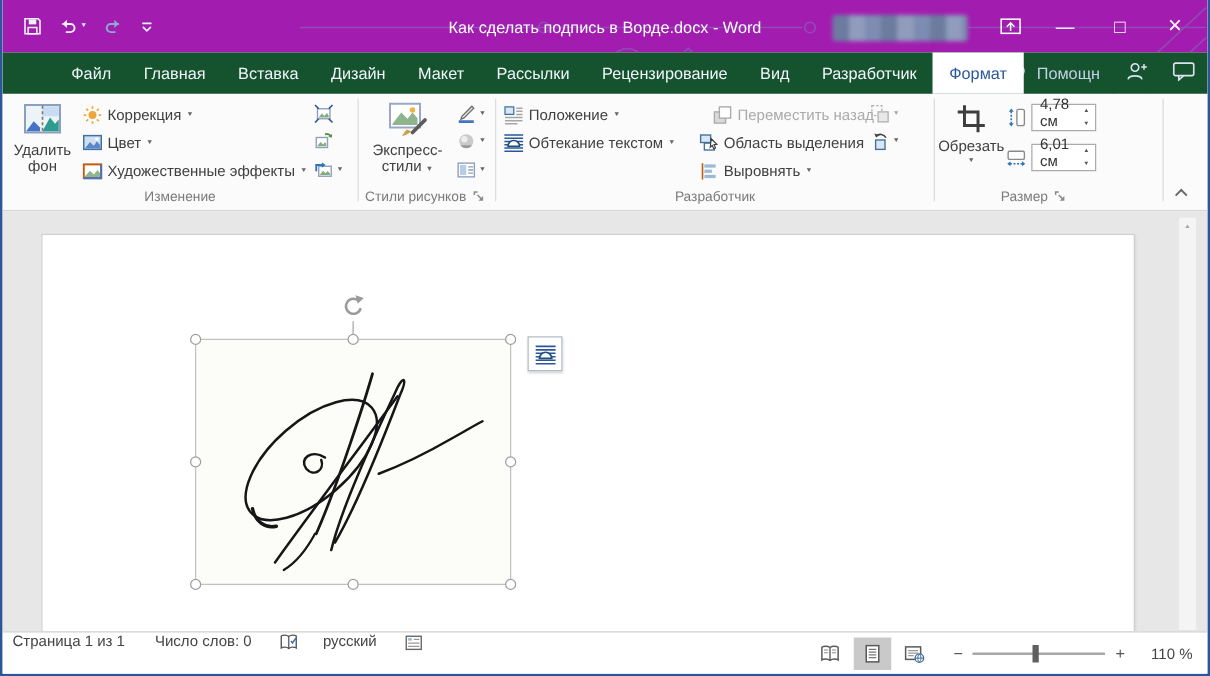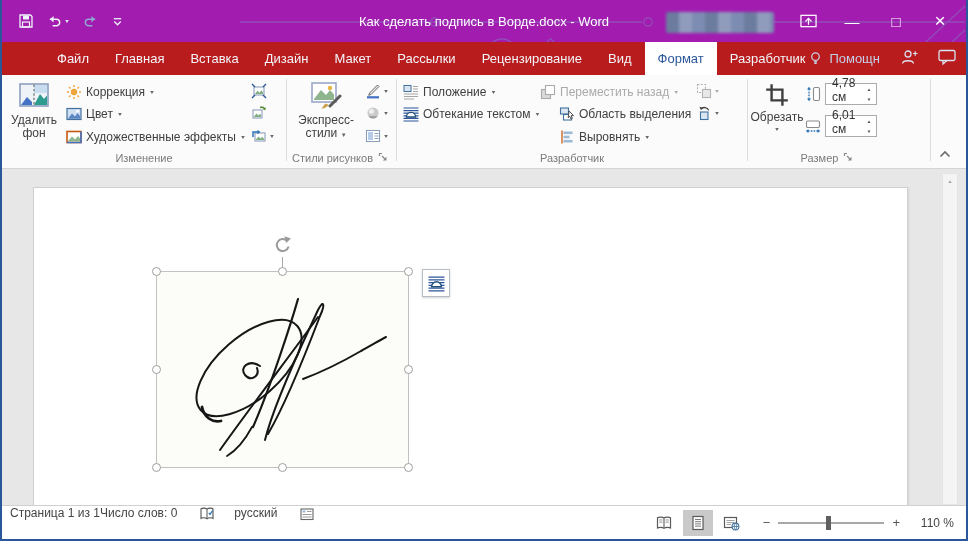--- a/index.html
+++ b/index.html
@@ -14,21 +14,21 @@
   .qat .qbtn { display:flex; align-items:center; gap:2px; }
   .wtitle { position:absolute; left:0; right:0; top:0; height:42px; display:flex; align-items:center; justify-content:center;
             font-size:13px; color:#fff; z-index:2; pointer-events:none; }
   .censor { position:absolute; left:664px; top:12px; width:108px; height:21px; border-radius:2px; z-index:3;
             background:repeating-linear-gradient(90deg,#69829f 0 13px,#8fa3bd 13px 26px,#7b93b3 26px 39px);
             filter:blur(1.6px); opacity:.95; }
   .winctl { position:absolute; right:4px; top:0; height:42px; display:flex; align-items:center; z-index:2; }
   .wbtn { width:44px; height:42px; display:flex; align-items:center; justify-content:center; font-size:15px; color:#fff; }
 
   
-  .tabrow { position:relative; height:33px; background:#b91c1c; display:flex; align-items:stretch; padding-left:42px;
+  .tabrow { position:relative; height:33px; background:#14532d; display:flex; align-items:stretch; padding-left:42px;
             font-size:13px; color:#f2f5fb; z-index:2; }
   .tab { display:flex; align-items:center; padding:0 13px; position:relative; z-index:2; }
   .tab.active { background:#ffffff; color:#2b579a; z-index:3; }
   .tab-extras { position:absolute; right:10px; top:0; height:33px; display:flex; align-items:center; gap:20px;
                 color:#c3d0e8; z-index:2; }
   .assistant { display:flex; align-items:center; gap:6px; font-size:13px; }
 
   
   .ribbon { position:relative; height:94px; background:#fbfbfb; border-bottom:1px solid #d4d4d4;
             font-size:12px; color:#404040; }
@@ -62,21 +62,21 @@
             border:1.5px solid #9e9e9e; z-index:4; }
   .stem { position:absolute; left:280px; top:88px; width:1px; height:14px; background:#a8a8a8; }
   .rotate { position:absolute; left:270px; top:66px; width:20px; height:20px; }
   .layoutopts { position:absolute; left:420px; top:100px; width:28px; height:28px; background:#fff;
                 border:1px solid #b6bcc6; display:flex; align-items:center; justify-content:center;
                 box-shadow:0 1px 2px rgba(0,0,0,.18); }
 
   
   .status { position:relative; height:34px; background:#ffffff; border-top:1px solid #d0d0d0;
             font-size:12px; color:#444; display:flex; align-items:flex-start; }
-  .st-item { white-space:nowrap; }
+  .st-item { margin-left:24px; white-space:nowrap; }
   .st-item:first-child { margin-left:8px; }
   .st-ico { margin-left:22px; display:flex; align-items:center; }
   .st-right { position:absolute; right:12px; top:0; height:33px; display:flex; align-items:center; }
   .viewbtn { width:30px; height:26px; display:flex; align-items:center; justify-content:center; margin-left:4px; }
   .viewbtn.sel { background:#c9c9c9; }
   .zminus { margin:0 8px 0 16px; color:#555; font-size:13px; }
   .zplus  { margin:0 10px 0 8px; color:#555; font-size:13px; }
   .ztrack { position:relative; width:106px; height:2px; background:#a8a8a8; }
   .zthumb { position:absolute; left:45%; top:-6px; width:5px; height:14px; background:#606060; }
   .zlabel { width:44px; text-align:right; }
@@ -347,22 +347,22 @@
 
   <div class="tabrow">
     <div class="tab">Файл</div>
     <div class="tab">Главная</div>
     <div class="tab">Вставка</div>
     <div class="tab">Дизайн</div>
     <div class="tab">Макет</div>
     <div class="tab">Рассылки</div>
     <div class="tab">Рецензирование</div>
     <div class="tab">Вид</div>
+    <div class="tab">Разработчик</div>
     <div class="tab active">Формат</div>
-    <div class="tab">Разработчик</div>
     <div class="tab-extras">
       <span class="assistant">
         <svg width="15" height="15">
             <use href="#i-bulb"></use>
           </svg>
         <span>Помощн</span>
       </span>
       <span><svg width="18" height="16">
             <use href="#i-person"></use>
           </svg></span>
@@ -461,21 +461,21 @@
       <span>Положение</span>
       <span class="dd">▼</span>
     </div>
     <div class="mbtn" style="left:401px;top:29px">
       <svg width="16" height="16">
           <use href="#i-wrap"></use>
         </svg>
       <span>Обтекание текстом</span>
       <span class="dd">▼</span>
     </div>
-    <div class="mbtn gray" style="left:538px;top:7px">
+    <div class="mbtn gray" style="left:568px;top:7px">
       <svg width="16" height="16">
           <use href="#i-back"></use>
         </svg>
       <span>Переместить назад</span>
       <span class="dd">▼</span>
     </div>
     <div class="mbtn" style="left:557px;top:29px">
       <svg width="16" height="16">
           <use href="#i-selpane"></use>
         </svg>

